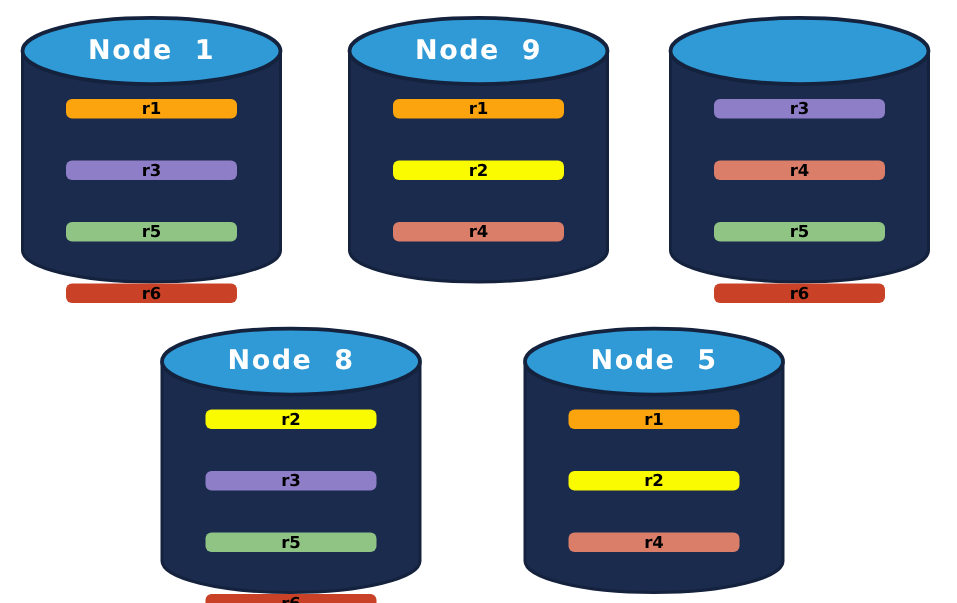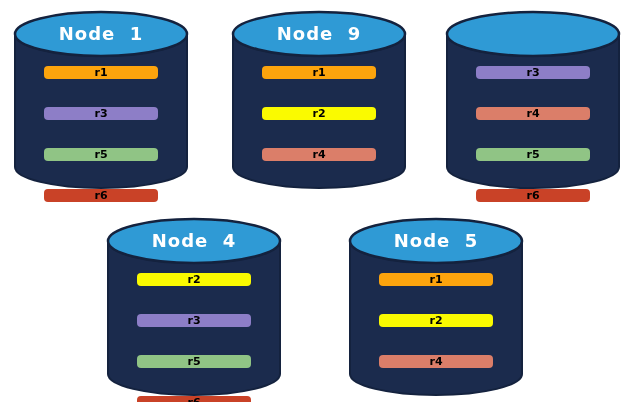--- a/index.html
+++ b/index.html
@@ -80,21 +80,21 @@
         <div class="bar" style="background-color: rgb(219, 126, 105);">r4</div>
         <div class="bar" style="background-color: rgb(144, 196, 133);">r5</div>
         <div class="bar" style="background-color: rgb(201, 66, 39);">r6</div>
       </div>
   </div>
     <div class="node pos-4">
     <svg class="cyl" viewBox="0 0 178 184" aria-hidden="true">
       <path class="cyl-body" d="M3,26 V159 A86,21 0 0 0 175,159 V26 A86,22 0 0 1 3,26 Z"></path>
       <ellipse class="cyl-top" cx="89" cy="26" rx="86" ry="22"></ellipse>
     </svg>
-    <div class="label">Node  4</div>
+    <div class="label">Node  8</div>
     <div class="bars">
         <div class="bar" style="background-color: rgb(250, 250, 0);">r2</div>
         <div class="bar" style="background-color: rgb(141, 126, 199);">r3</div>
         <div class="bar" style="background-color: rgb(144, 196, 133);">r5</div>
         <div class="bar" style="background-color: rgb(201, 66, 39);">r6</div>
       </div>
   </div>
     <div class="node pos-5">
     <svg class="cyl" viewBox="0 0 178 184" aria-hidden="true">
       <path class="cyl-body" d="M3,26 V159 A86,21 0 0 0 175,159 V26 A86,22 0 0 1 3,26 Z"></path>

